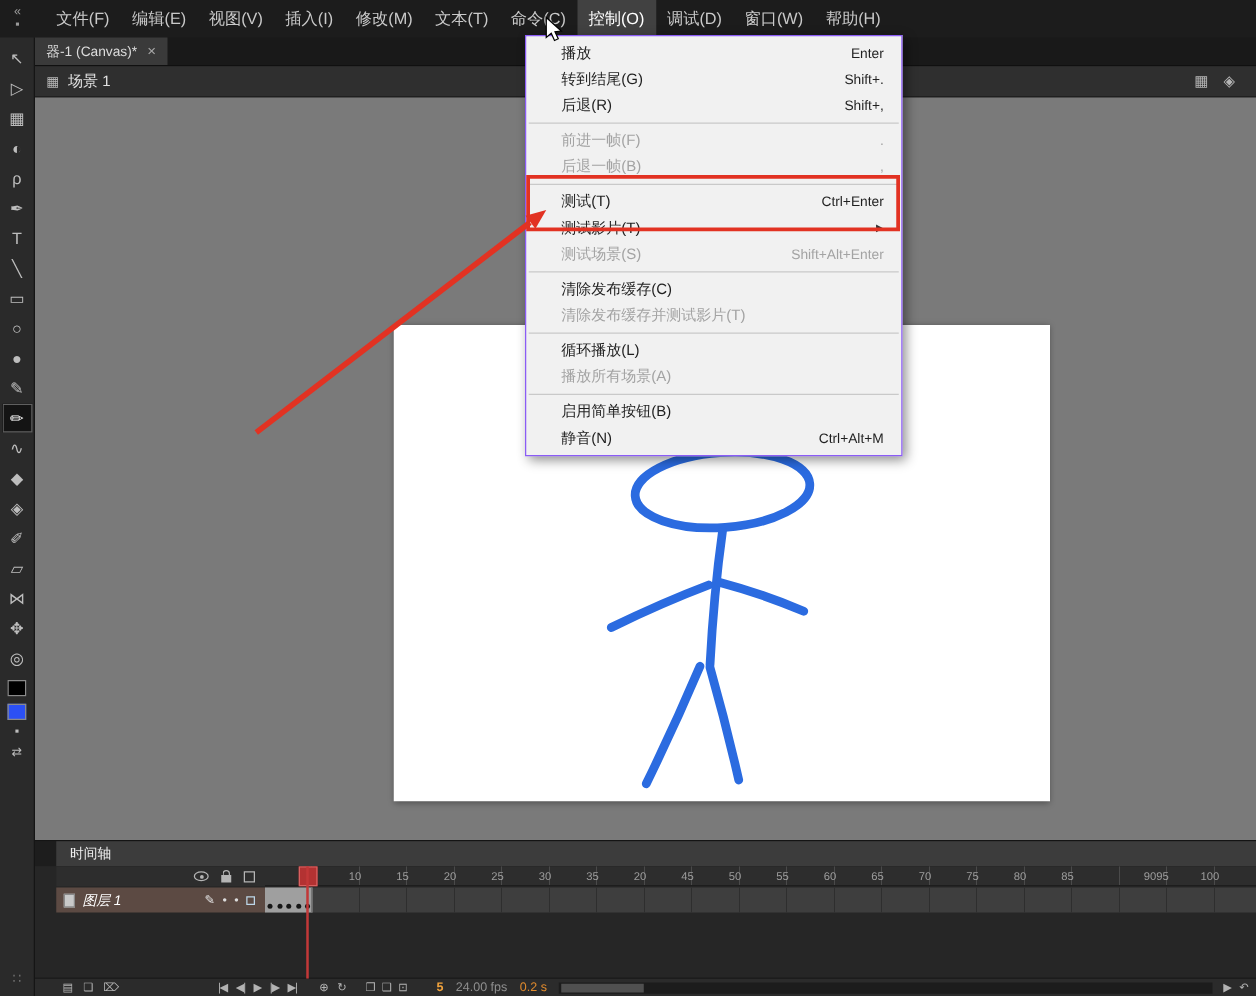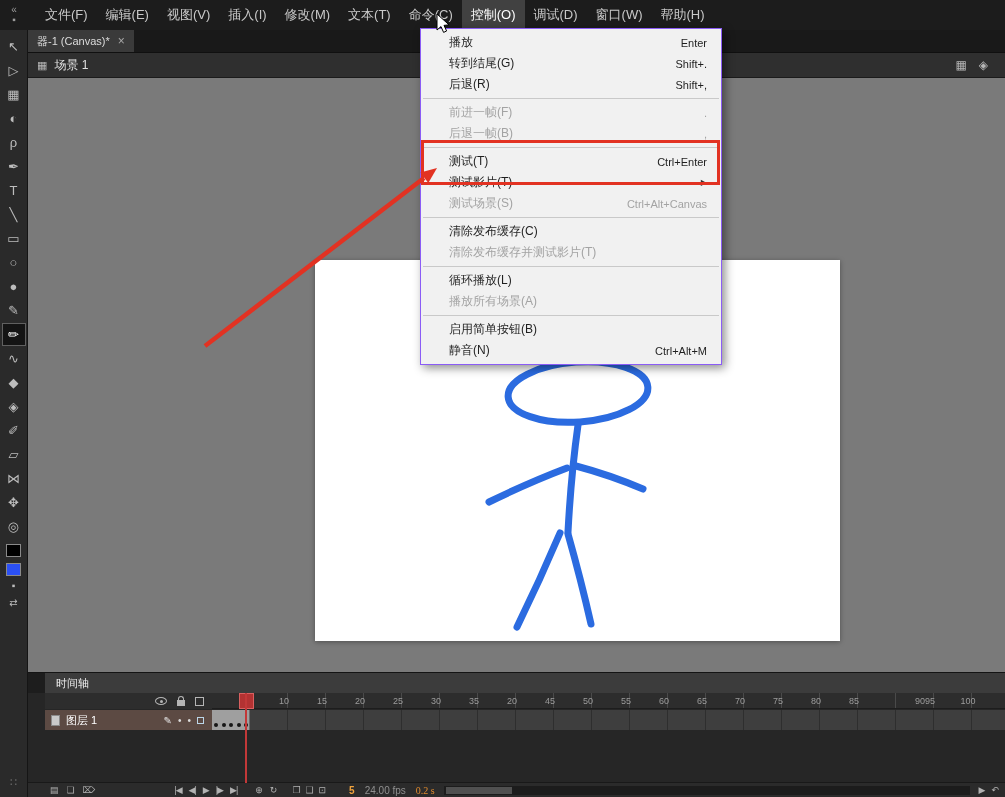--- a/index.html
+++ b/index.html
@@ -69,37 +69,37 @@
     background-image:repeating-linear-gradient(to right, transparent 0 37px, #4a4a4a 37px 38px);
     border-bottom:1px solid #1d1d1d; }
   .rn { position:absolute; top:3px; transform:translateX(-50%); font-size:9px; color:#9c9c9c; z-index:1; }
   .playhead-marker { position:absolute; left:27px; top:0; width:15px; height:16px;
     background:#b33232; border:1px solid #d96060; z-index:3; }
   .playhead-line { position:absolute; left:217px; top:0; width:2px; height:90px; background:#c23838; z-index:4; }
 
   .layer-row { position:absolute; left:17px; top:17px; width:167px; height:20px; background:#5c4a43;
     display:flex; align-items:center; gap:6px; padding:0 8px 0 6px; }
   .li-page { width:9px; height:11px; background:#c9c9c9; border:1px solid #8a8a8a; flex:0 0 auto; }
-  .layer-name { font-size:11px; color:#ffffff; flex:1; white-space:nowrap; overflow:hidden; }
+  .layer-name { font-size:11px; color:#ffffff; flex:1; white-space:nowrap; overflow:hidden;font-style:italic; }
   .layer-pencil { font-size:10px; color:#e3e3e3; }
   .layer-dot { font-size:10px; color:#dddddd; }
   .layer-outline-box { width:7px; height:7px; border:1px solid #bcd6e8; flex:0 0 auto; }
 
   .frames-row { position:absolute; left:184px; right:0; top:17px; height:20px; background:#3e3e3e;
     background-image:repeating-linear-gradient(to right, transparent 0 37px, #2e2e2e 37px 38px); }
   .keyframes { position:absolute; left:0; top:0; width:38px; height:20px; background:#9f9f9f;
     border-right:1px solid #6a6a6a; }
   .kf-dot { position:absolute; bottom:3px; width:4px; height:4px; border-radius:50%; background:#161616; }
 
   .tl-status { position:absolute; left:0; right:0; bottom:0; height:15px; background:#2b2b2b;
     border-top:1px solid #191919; display:flex; align-items:center; font-size:10px; color:#b2b2b2; }
   .tl-ic { font-size:9px; color:#b2b2b2; letter-spacing:-1px; white-space:nowrap; }
   .tl-frame { color:#f2a33c; font-weight:bold; font-size:10px; }
   .tl-fps { color:#8f8f8f; font-size:10px; }
-  .tl-time { color:#e08a2d; font-size:10px;font-family:Liberation Serif, serif; }
+  .tl-time { color:#e08a2d; font-size:10px; }
   .tl-scroll { flex:1; height:9px; background:#1c1c1c; margin:0 9px; position:relative; }
   .tl-thumb { position:absolute; left:2px; top:1px; width:66px; height:7px; background:#505050; }
 
   
   .dropdown { position:absolute; left:420px; top:28px; width:302px; background:#f1f1f1;
     border:1px solid #8b5cf6; box-shadow:3px 3px 9px rgba(0,0,0,.45); padding:3px 0; z-index:60; }
   .mi { display:flex; justify-content:space-between; align-items:center; height:21px;
     padding:0 14px 0 28px; font-size:12px; color:#1f1f1f; }
   .mi .ms { color:#1f1f1f; font-size:11px; }
   .mi.disabled, .mi.disabled .ms { color:#a3a3a3; }
@@ -306,21 +306,21 @@
   <div class="mi">
     <span class="ml">测试(T)</span>
     <span class="ms">Ctrl+Enter</span>
   </div>
   <div class="mi">
     <span class="ml">测试影片(T)</span>
     <span class="ms arrow">▶</span>
   </div>
   <div class="mi disabled">
     <span class="ml">测试场景(S)</span>
-    <span class="ms">Ctrl+Alt+Canvas</span>
+    <span class="ms">Shift+Alt+Enter</span>
   </div>
   <div class="sep"></div>
   <div class="mi">
     <span class="ml">清除发布缓存(C)</span>
     <span class="ms"></span>
   </div>
   <div class="mi disabled">
     <span class="ml">清除发布缓存并测试影片(T)</span>
     <span class="ms"></span>
   </div>

